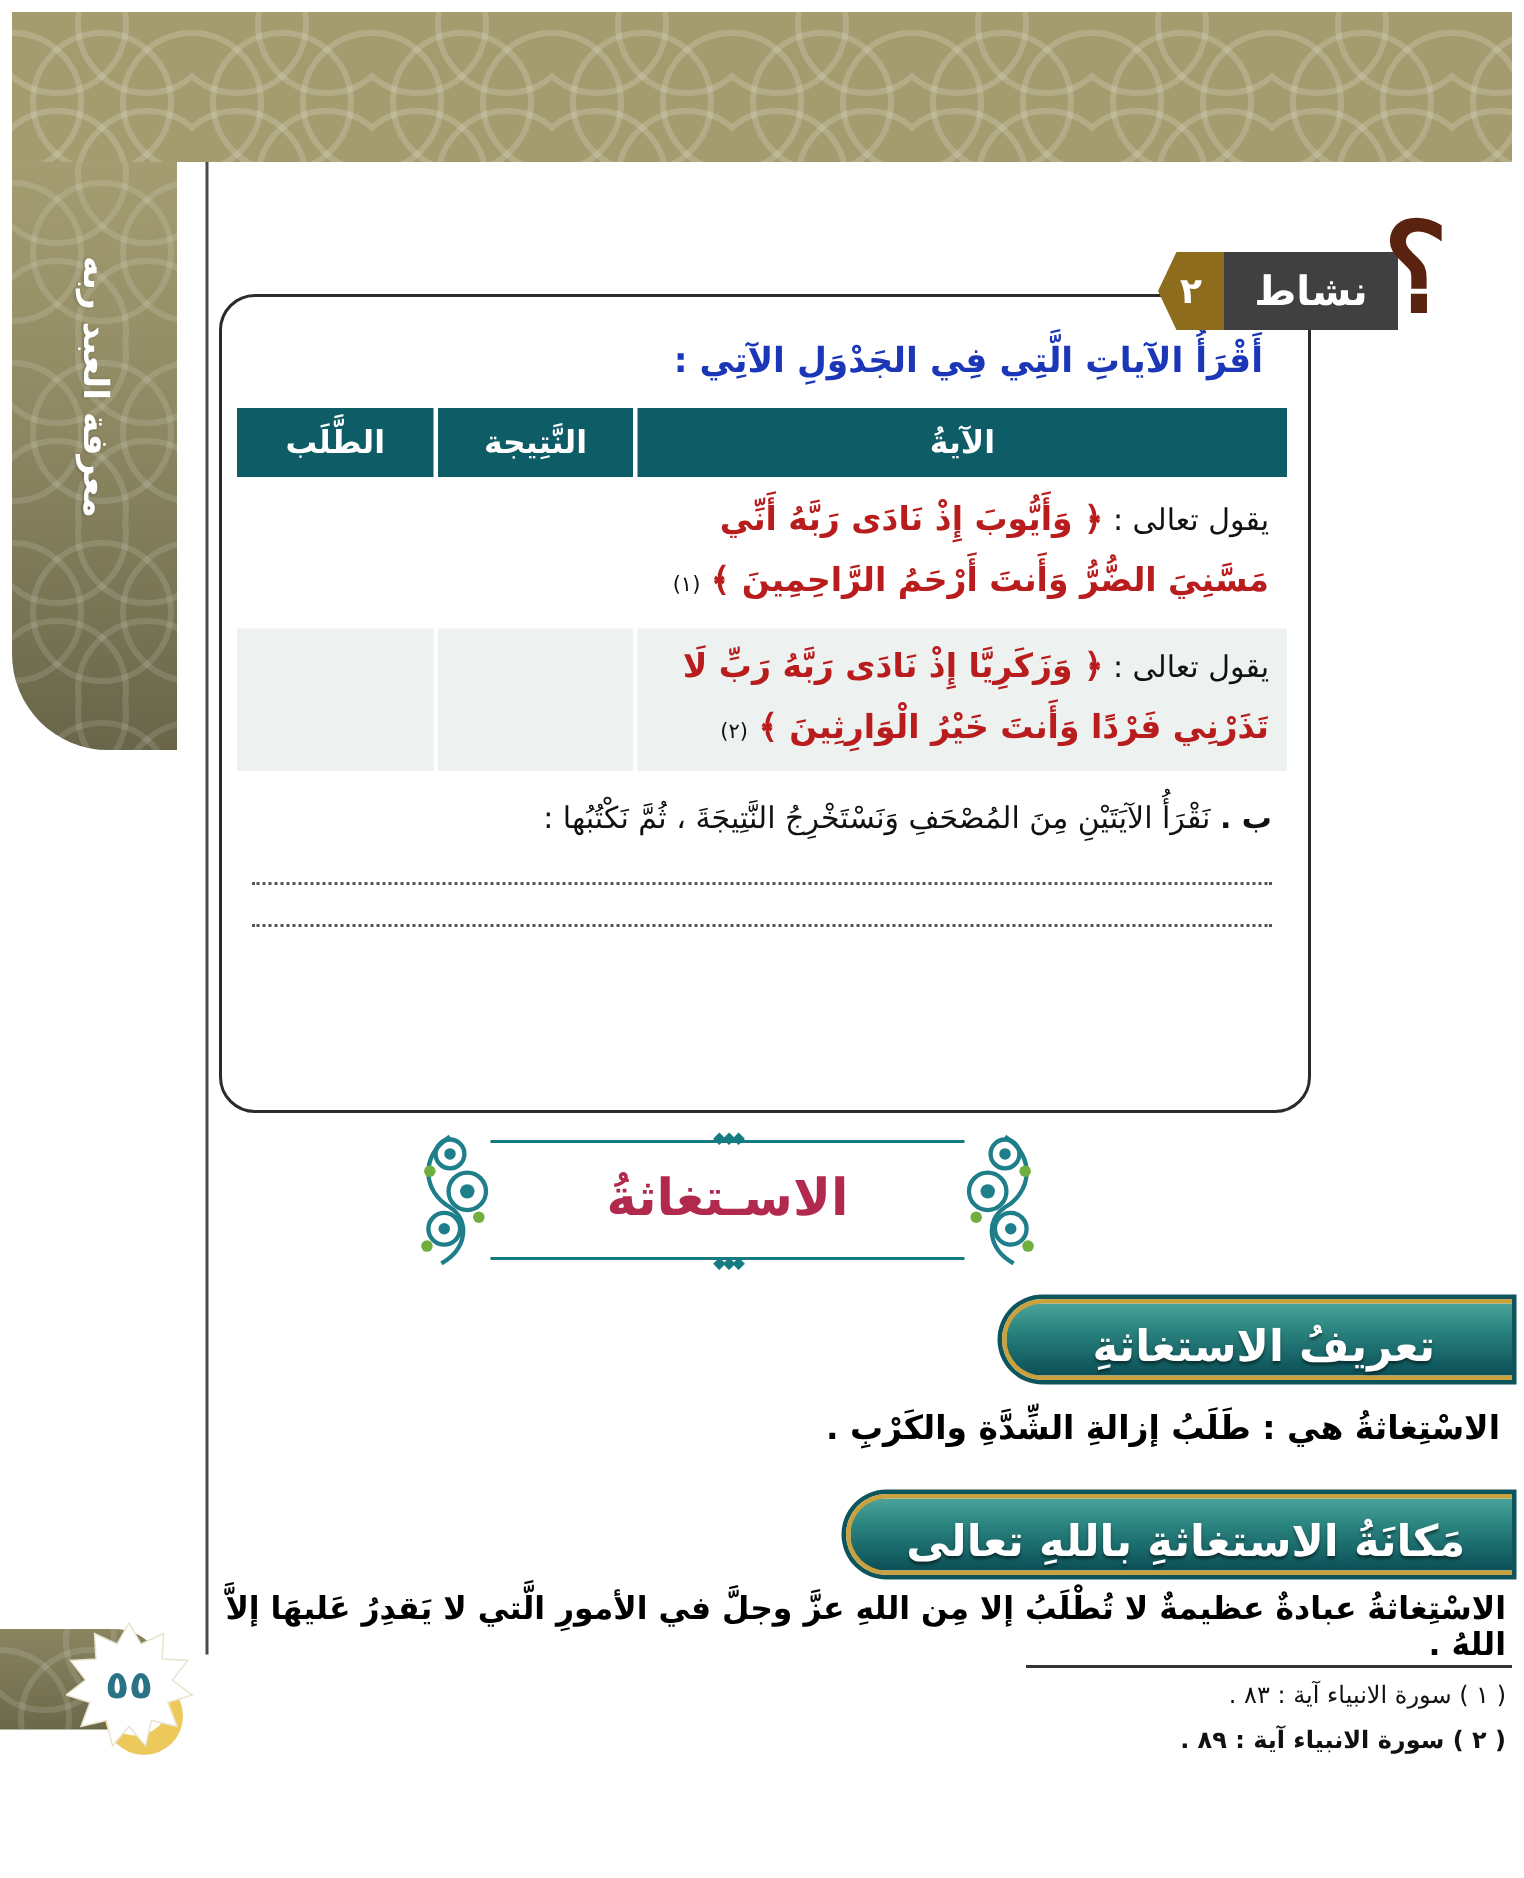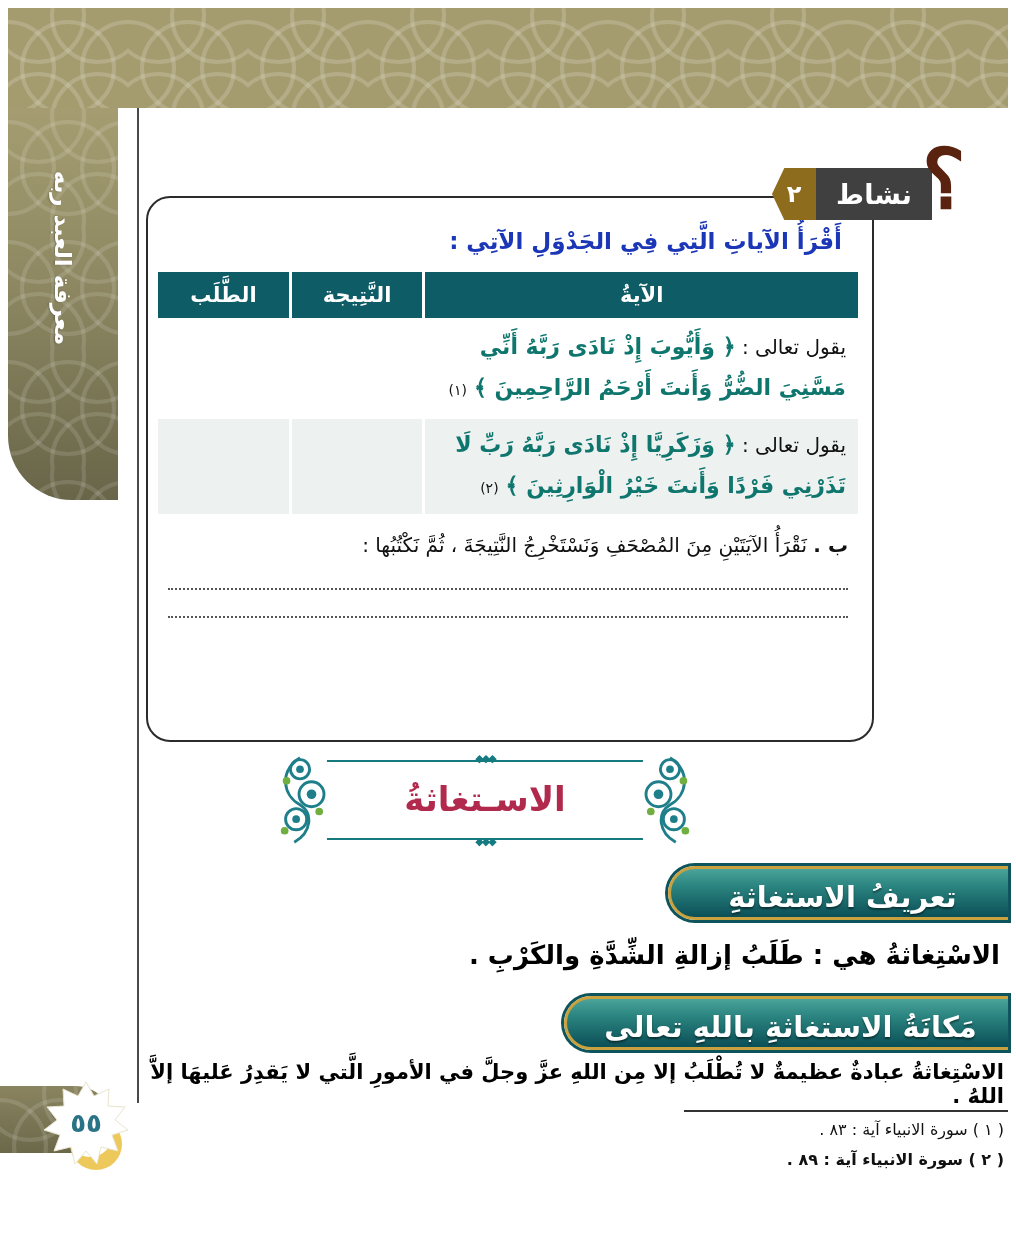--- a/index.html
+++ b/index.html
@@ -75,21 +75,21 @@
   .t-row { display:grid; grid-template-columns:62% 18.7% 18.7%; column-gap:3px; }
   .t-row + .t-row { margin-top:3px; }
   .th {
     background:#0e5c66; color:#fff; font-weight:bold; font-size:21px;
     height:46px; display:flex; align-items:center; justify-content:center;
   }
   .td { min-height:95px; padding:6px 12px; }
   .row-alt .td { background:#edf1f0; }
   .verse-cell { font-size:22px; line-height:1.85; text-align:right; }
   .verse-intro { color:#111; font-size:20px; }
-  .verse-text { color:#0f766e; font-weight:bold;text-align:right; }
+  .verse-text { color:#b91c1c; font-weight:bold;text-align:right; }
   .verse-ref { color:#111; font-size:14px; }
   .items { margin:14px 24px 0 20px; }
   .item { font-size:20px; line-height:1.7; color:#111; text-align:right; margin-top:10px; }
   .item-letter { font-weight:bold; }
   .dotted-line {
     margin:4px 24px 0 20px; height:24px;
     border-bottom:2px dotted #555;
   }
   
   .ornament-frame {
@@ -118,21 +118,21 @@
     box-shadow:0 0 0 3px #0d545c;
     display:flex; align-items:center; justify-content:center;
     color:#ffffff; font-size:29px; font-weight:bold;
     padding:11px 24px 4px 30px;
     text-shadow:0 2px 2px rgba(0,0,0,.45);
   }
   .banner-def { top:866px; width:340px; }
   .banner-status { top:996px; width:444px; }
   .def-text {
     position:absolute; top:940px; right:16px; left:140px;
-    text-align:right; color:#000; font-size:26px; font-weight:bold;
+    text-align:right; color:#000; font-size:22px; font-weight:bold;
   }
   .status-text {
     position:absolute; top:1060px; right:12px; left:128px;
     text-align:right; color:#000; font-size:21px; font-weight:bold;
   }
   
   .footnote-rule { position:absolute; top:1110px; left:684px; right:8px; height:2px; background:#333; }
   .footnote { position:absolute; right:12px; font-size:16px; color:#111; text-align:right; }
   .fn1 { top:1120px; } .fn2 { top:1150px;font-weight:bold; }
   

